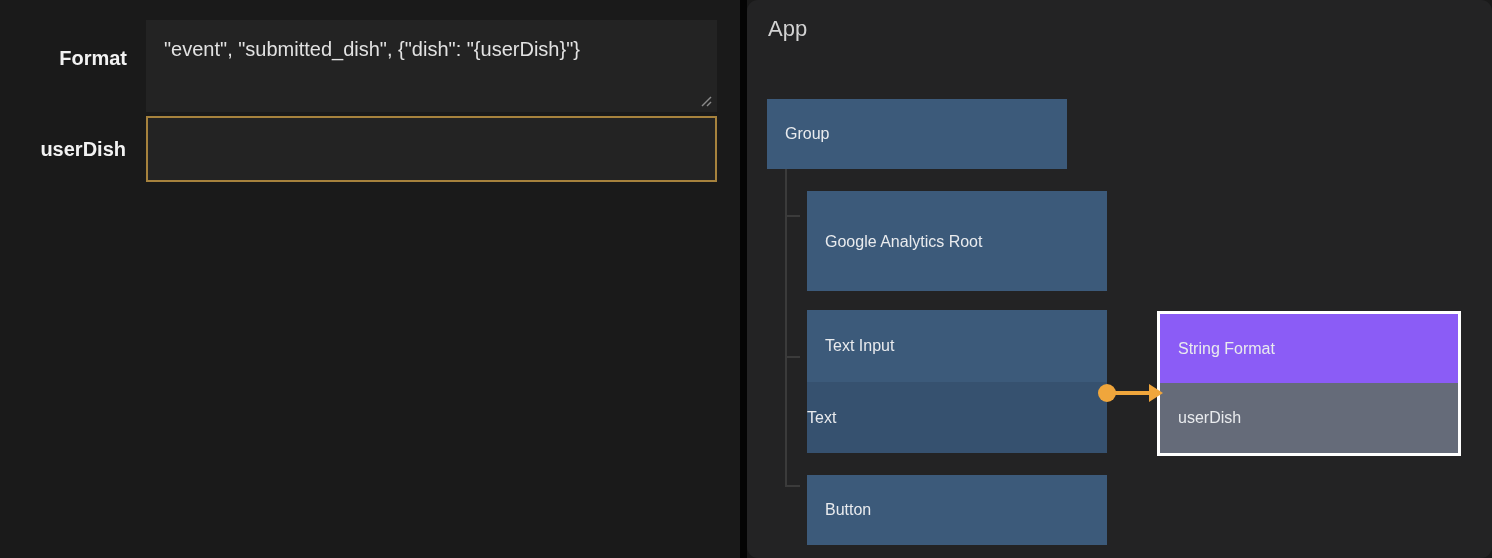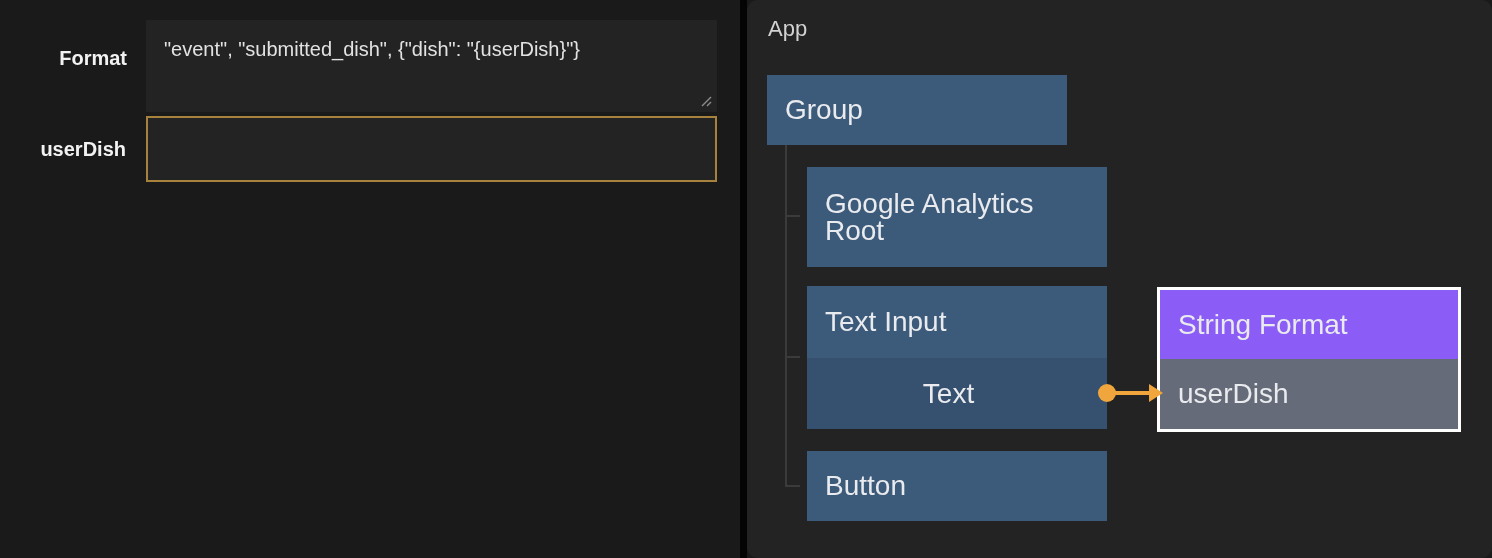--- a/index.html
+++ b/index.html
@@ -93,22 +93,23 @@
     position: absolute;
     left: 21px; top: 16px;
     color: #d2d2d2;
     font-size: 22px;
   }
 
   .node {
     position: absolute;
     box-sizing: border-box;
     color: #e9ebee;
-    font-size: 28px;
+    font-size: 16px;
     cursor: pointer;
+    margin-top: 24px;
   }
   .node-header {
     background: #3c5a7a;
     display: flex;
     align-items: center;
     padding: 0 18px;
     box-sizing: border-box;
   }
   .node-body {
     background: #36516f;
@@ -122,21 +123,21 @@
   #ga-root-node .node-header { line-height: 27px; }
   #text-input-node { left: 60px;  top: 286px; width: 300px; height: 143px; }
   #button-node     { left: 60px;  top: 451px; width: 300px; height: 70px; }
 
   #group-node .node-header,
   #button-node .node-header { height: 70px; }
   #ga-root-node .node-header { height: 100px; }
   #text-input-node .node-header { height: 72px; }
   #text-input-node .node-body {
     height: 71px;
-    justify-content: center;
+    justify-content: flex-start;
     padding-right: 17px;
   }
 
   #string-format-node {
     left: 410px; top: 287px;
     width: 304px; height: 145px;
     border: 3px solid #ffffff;
     background: #656b79;
   }
   #string-format-node .node-header { background: #8b5cf6; height: 69px; }

